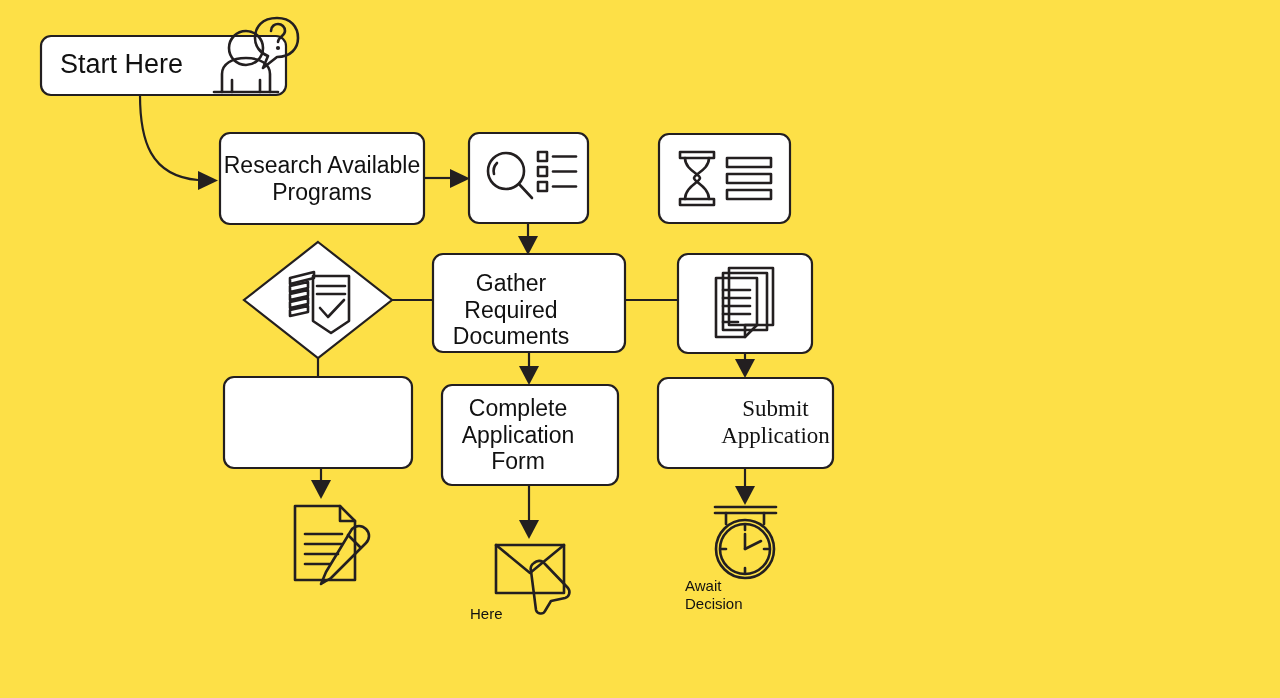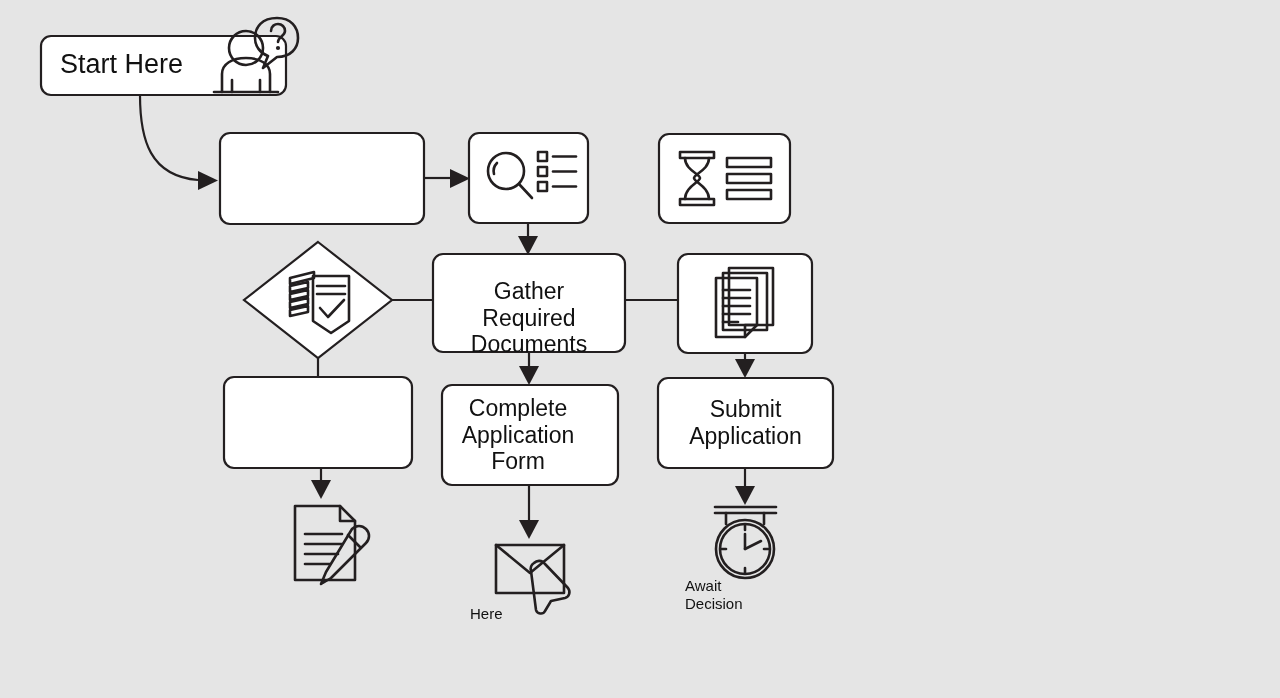--- a/index.html
+++ b/index.html
@@ -8,21 +8,21 @@
     background: #ffffff;
   }
   body {
     font-family: "Liberation Sans", sans-serif;
     color: #1a1a1a;
   }
   #canvas {
     position: relative;
     width: 1280px;
     height: 698px;
-    background: #e5e5e5;
+    background: #fde047;
     overflow: hidden;
   }
   svg.layer {
     position: absolute;
     left: 0;
     top: 0;
     width: 1280px;
     height: 698px;
   }
   .node-text {
@@ -237,31 +237,33 @@
       <line class="icon-stroke" x1="721" y1="549" x2="726" y2="549"></line>
       <line class="icon-stroke" x1="764" y1="549" x2="769" y2="549"></line>
       <line class="icon-stroke" x1="745" y1="549" x2="745" y2="534"></line>
       <line class="icon-stroke" x1="745" y1="549" x2="761" y2="541"></line>
     </g>
 
   </svg>
 
   <div class="start-text" style="left:60px; top:49px;">Start Here</div>
 
-
-  <div class="node-text" style="left:433px; top:254px; width:192px; height:112px;margin-top:8px;">Gather
+  <div class="node-text" style="left:214px; top:133px; width:216px; height:91px;">Research Available
+Programs</div>
+
+  <div class="node-text" style="left:415px; top:254px; width:192px; height:112px;">Gather
 Required
 Documents</div>
 
 
   <div class="node-text" style="left:442px; top:385px; width:152px; height:100px;">Complete
 Application
 Form</div>
 
-  <div class="node-text" style="left:658px; top:378px; width:175px; height:90px;">Submit
+  <div class="node-text" style="left:688px; top:378px; width:175px; height:90px;font-family:Liberation Serif, serif;">Submit
 Application</div>
 
   <div class="caption" style="left:470px; top:605px; width:120px;">Here</div>
 
   <div class="caption" style="left:685px; top:577px; width:120px;">Await
 Decision</div>
 
 </div>
 
 </body></html>

